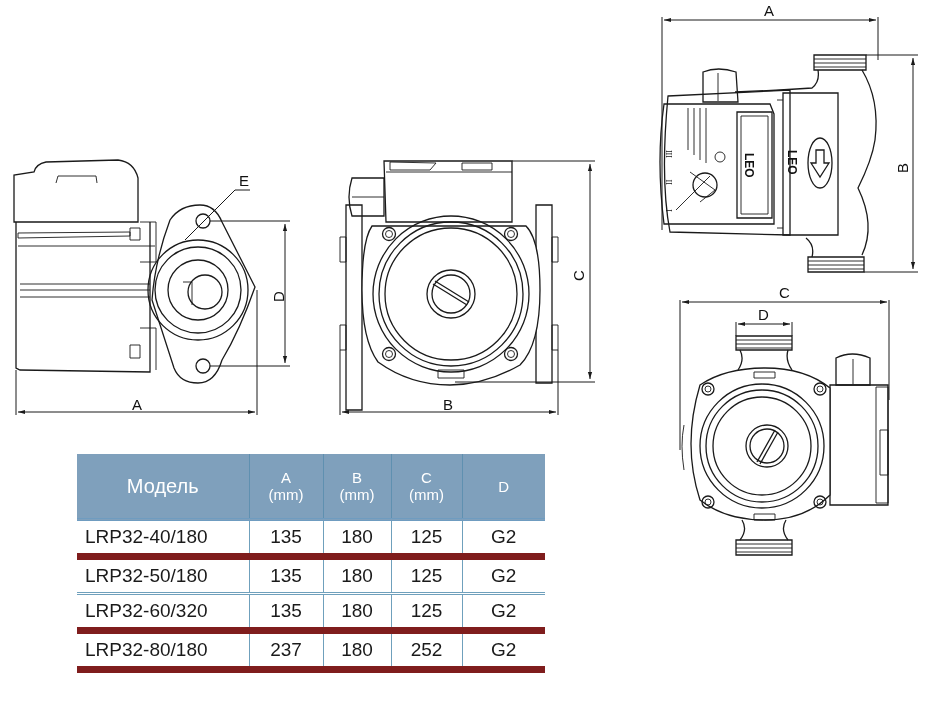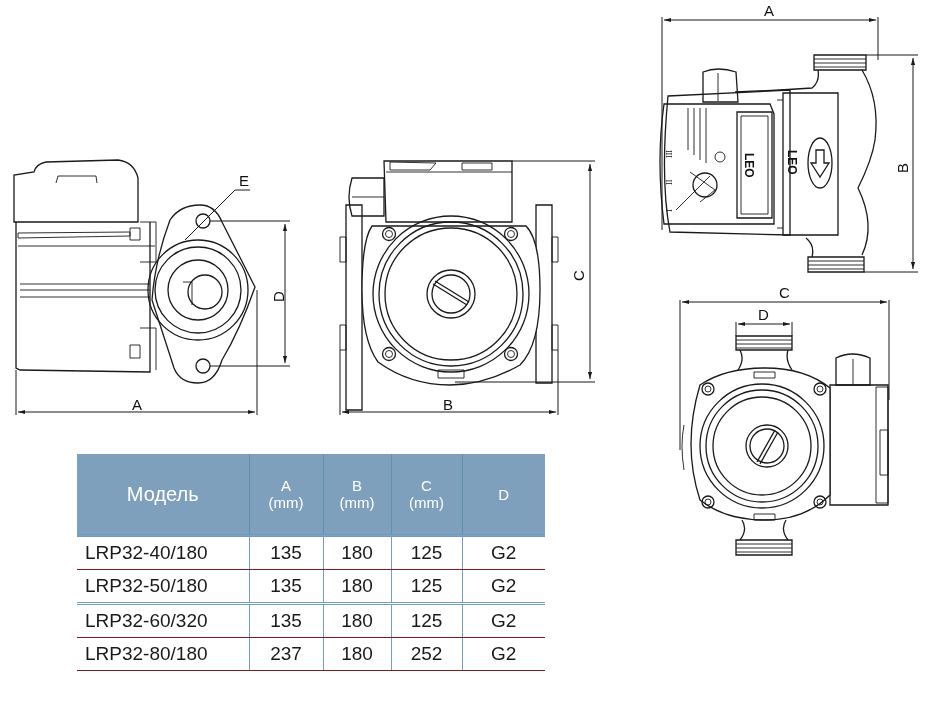--- a/index.html
+++ b/index.html
@@ -7,26 +7,26 @@
   svg.drawing { position: absolute; left: 0; top: 0; }
   .ln { fill: none; stroke: #1a1a1a; stroke-width: 1.3; }
   .thin { fill: none; stroke: #1a1a1a; stroke-width: 0.9; }
   .dim { fill: none; stroke: #1a1a1a; stroke-width: 1; }
   .fillw { fill: #ffffff; stroke: #1a1a1a; stroke-width: 1.3; }
   .lbl { font-family: "Liberation Sans", sans-serif; font-size: 15px; fill: #111; }
   .logo { font-family: "Liberation Sans", sans-serif; font-size: 12px; font-weight: bold; fill: #111; }
   .roman { font-family: "Liberation Serif", serif; font-size: 8px; fill: #111; }
 
   table.spec { position: absolute; left: 77px; top: 454px; width: 468px; border-collapse: collapse; font-family: "Liberation Sans", sans-serif; }
-  table.spec th { background: #7fa0bc; color: #ffffff; font-weight: normal; height: 64px; padding: 8px; border-left: 1px solid #5f90b0; border-right: 1px solid #5f90b0; border-bottom: 3px double #6f9cc0; text-align: center; vertical-align: middle; }
+  table.spec th { background: #7fa0bc; color: #ffffff; font-weight: normal; height: 64px; padding: 0; border-left: 1px solid #5f90b0; border-right: 1px solid #5f90b0; border-bottom: 3px double #6f9cc0; text-align: center; vertical-align: middle; }
   table.spec th:first-child { border-left: none; }
   table.spec th:last-child { border-right: none; }
   table.spec th .h1 { font-size: 20px; display: block; }
   table.spec th .h2 { font-size: 15px; display: block; line-height: 17px; }
-  table.spec td { height: 32px; padding: 0; font-size: 19px; color: #1a1a1a; text-align: center; border-left: 1px solid #6fa0bc; border-right: 1px solid #6fa0bc; border-bottom: 1px solid #7f1d1d; }
+  table.spec td { height: 32px; padding: 0; font-size: 19px; color: #1a1a1a; text-align: center; border-left: 1px solid #6fa0bc; border-right: 1px solid #6fa0bc; border-bottom: 7px solid #7f1d1d; }
   table.spec td:first-child { text-align: left; padding-left: 8px; border-left: none; }
   table.spec td:last-child { border-right: none; }
   table.spec tr.dbl td { border-bottom: 3px double #6fa0bc; }
   col.c0 { width: 172px; } col.c1 { width: 74px; } col.c2 { width: 68px; } col.c3 { width: 71px; } col.c4 { width: 83px; }
 </style>
 </head>
 <body>
 
 <svg class="drawing" width="931" height="705" viewBox="0 0 931 705">
   <defs>

